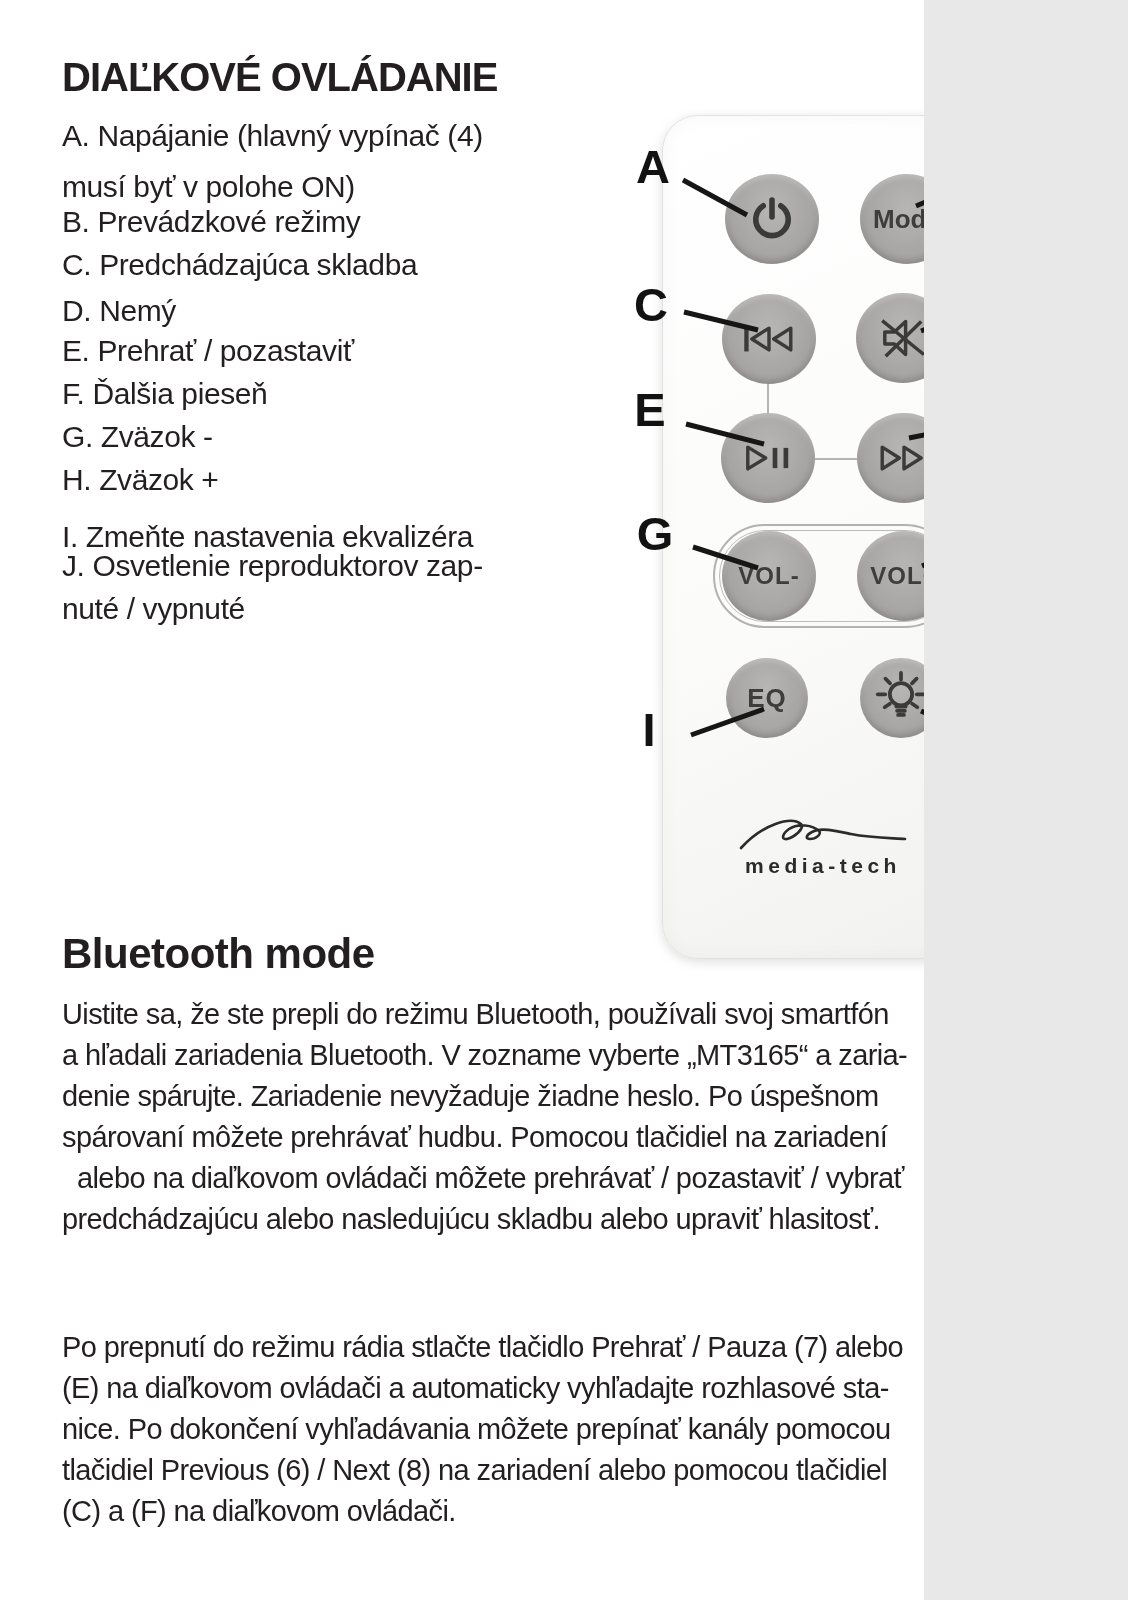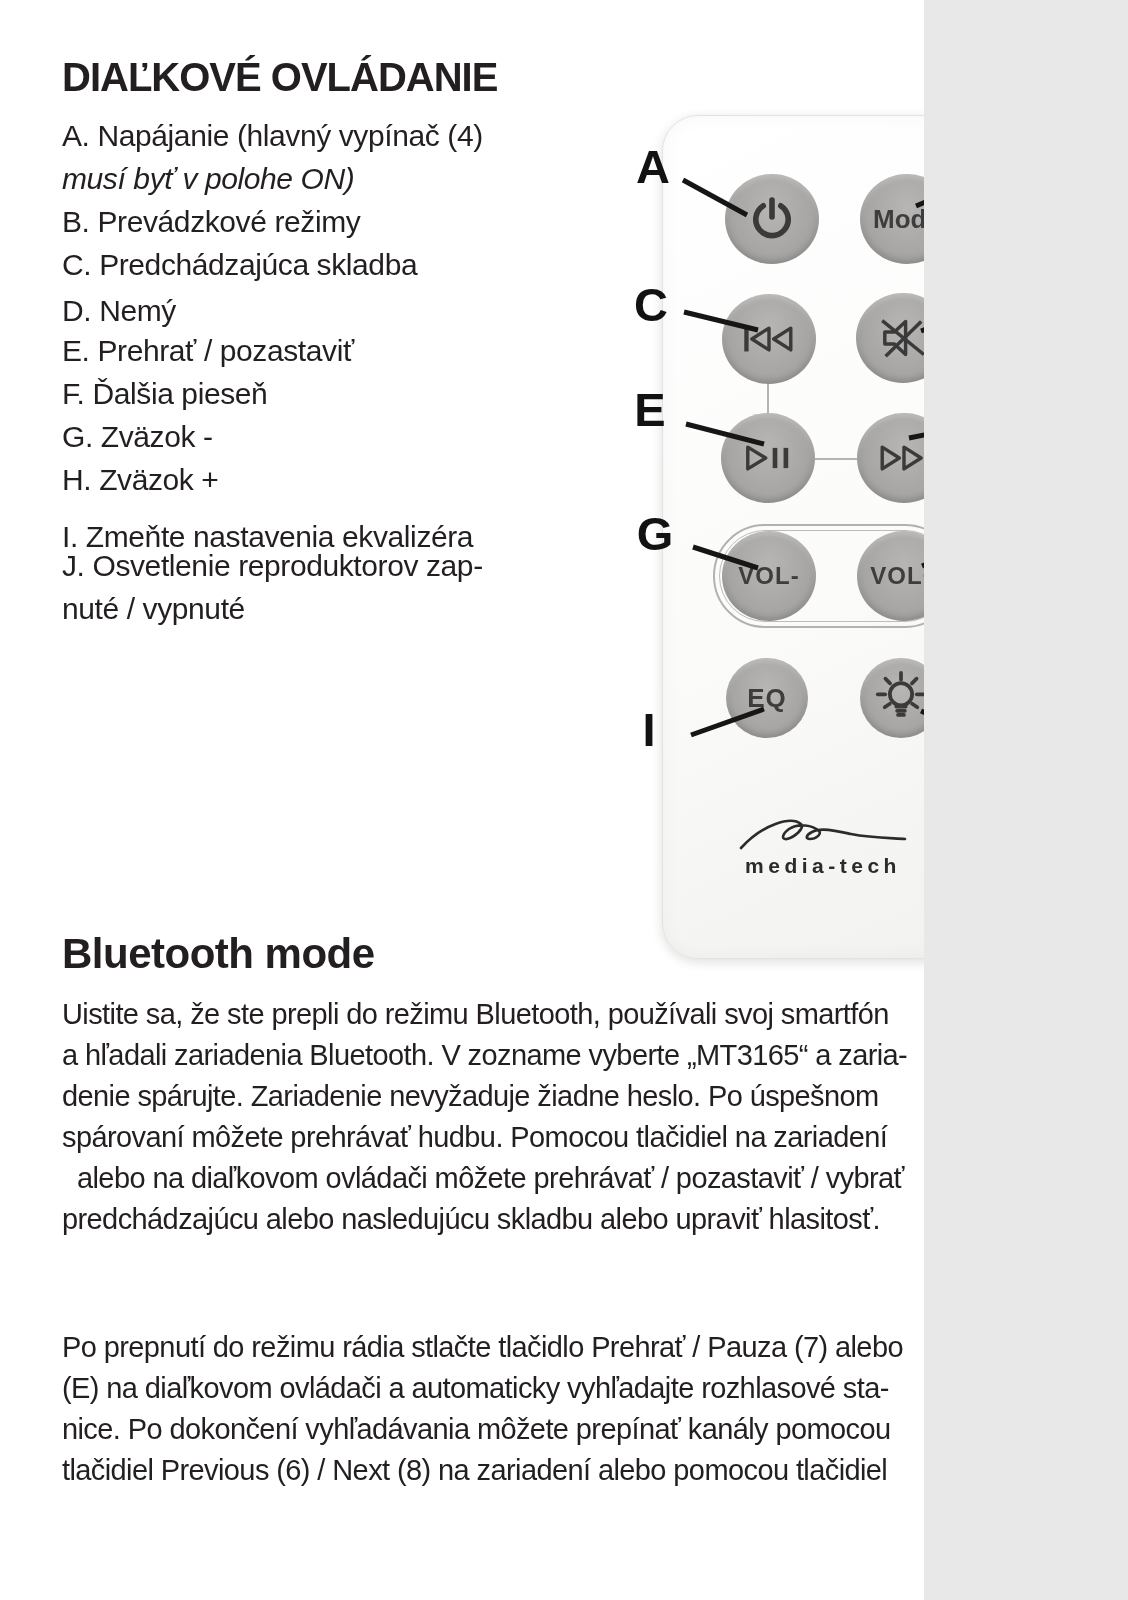--- a/index.html
+++ b/index.html
@@ -27,21 +27,21 @@
   #brandname{font-size:21px;font-weight:700;letter-spacing:4.5px;color:#2b2b2b;margin-top:-2px;}
   svg.icon{display:block;}
 </style>
 </head>
 <body>
 
 <div id="page">
 
   <div class="h1" style="top:55px;">DIAĽKOVÉ OVLÁDANIE</div>
   <div class="listline" style="top:119px;">A. Napájanie (hlavný vypínač (4)</div>
-  <div class="listline" style="top:162px;font-style:italic;">musí byť v polohe ON)</div>
+  <div class="listline" style="top:170px;">musí byť v polohe ON)</div>
   <div class="listline" style="top:205px;">B. Prevádzkové režimy</div>
   <div class="listline" style="top:248px;">C. Predchádzajúca skladba</div>
   <div class="listline" style="top:294px;">D. Nemý</div>
   <div class="listline" style="top:334px;">E. Prehrať / pozastaviť</div>
   <div class="listline" style="top:377px;">F. Ďalšia pieseň</div>
   <div class="listline" style="top:420px;">G. Zväzok -</div>
   <div class="listline" style="top:463px;">H. Zväzok +</div>
   <div class="listline" style="top:520px;">I. Zmeňte nastavenia ekvalizéra</div>
   <div class="listline" style="top:549px;">J. Osvetlenie reproduktorov zap-</div>
   <div class="listline" style="top:592px;">nuté / vypnuté</div>
@@ -159,14 +159,15 @@
   <div class="bodyline" style="top:1039px;">a hľadali zariadenia Bluetooth. V zozname vyberte „MT3165“ a zaria-</div>
   <div class="bodyline" style="top:1080px;">denie spárujte. Zariadenie nevyžaduje žiadne heslo. Po úspešnom</div>
   <div class="bodyline" style="top:1121px;">spárovaní môžete prehrávať hudbu. Pomocou tlačidiel na zariadení</div>
   <div class="bodyline" style="top:1162px;margin-left:15px;">alebo na diaľkovom ovládači môžete prehrávať / pozastaviť / vybrať</div>
   <div class="bodyline" style="top:1203px;">predchádzajúcu alebo nasledujúcu skladbu alebo upraviť hlasitosť.</div>
 
   <div class="bodyline" style="top:1331px;">Po prepnutí do režimu rádia stlačte tlačidlo Prehrať / Pauza (7) alebo</div>
   <div class="bodyline" style="top:1413px;">nice. Po dokončení vyhľadávania môžete prepínať kanály pomocou</div>
   <div class="bodyline" style="top:1372px;">(E) na diaľkovom ovládači a automaticky vyhľadajte rozhlasové sta-</div>
   <div class="bodyline" style="top:1454px;">tlačidiel Previous (6) / Next (8) na zariadení alebo pomocou tlačidiel</div>
+  <div class="bodyline" style="top:1495px;">(C) a (F) na diaľkovom ovládači.</div>
 
 </div>
 
 </body></html>

